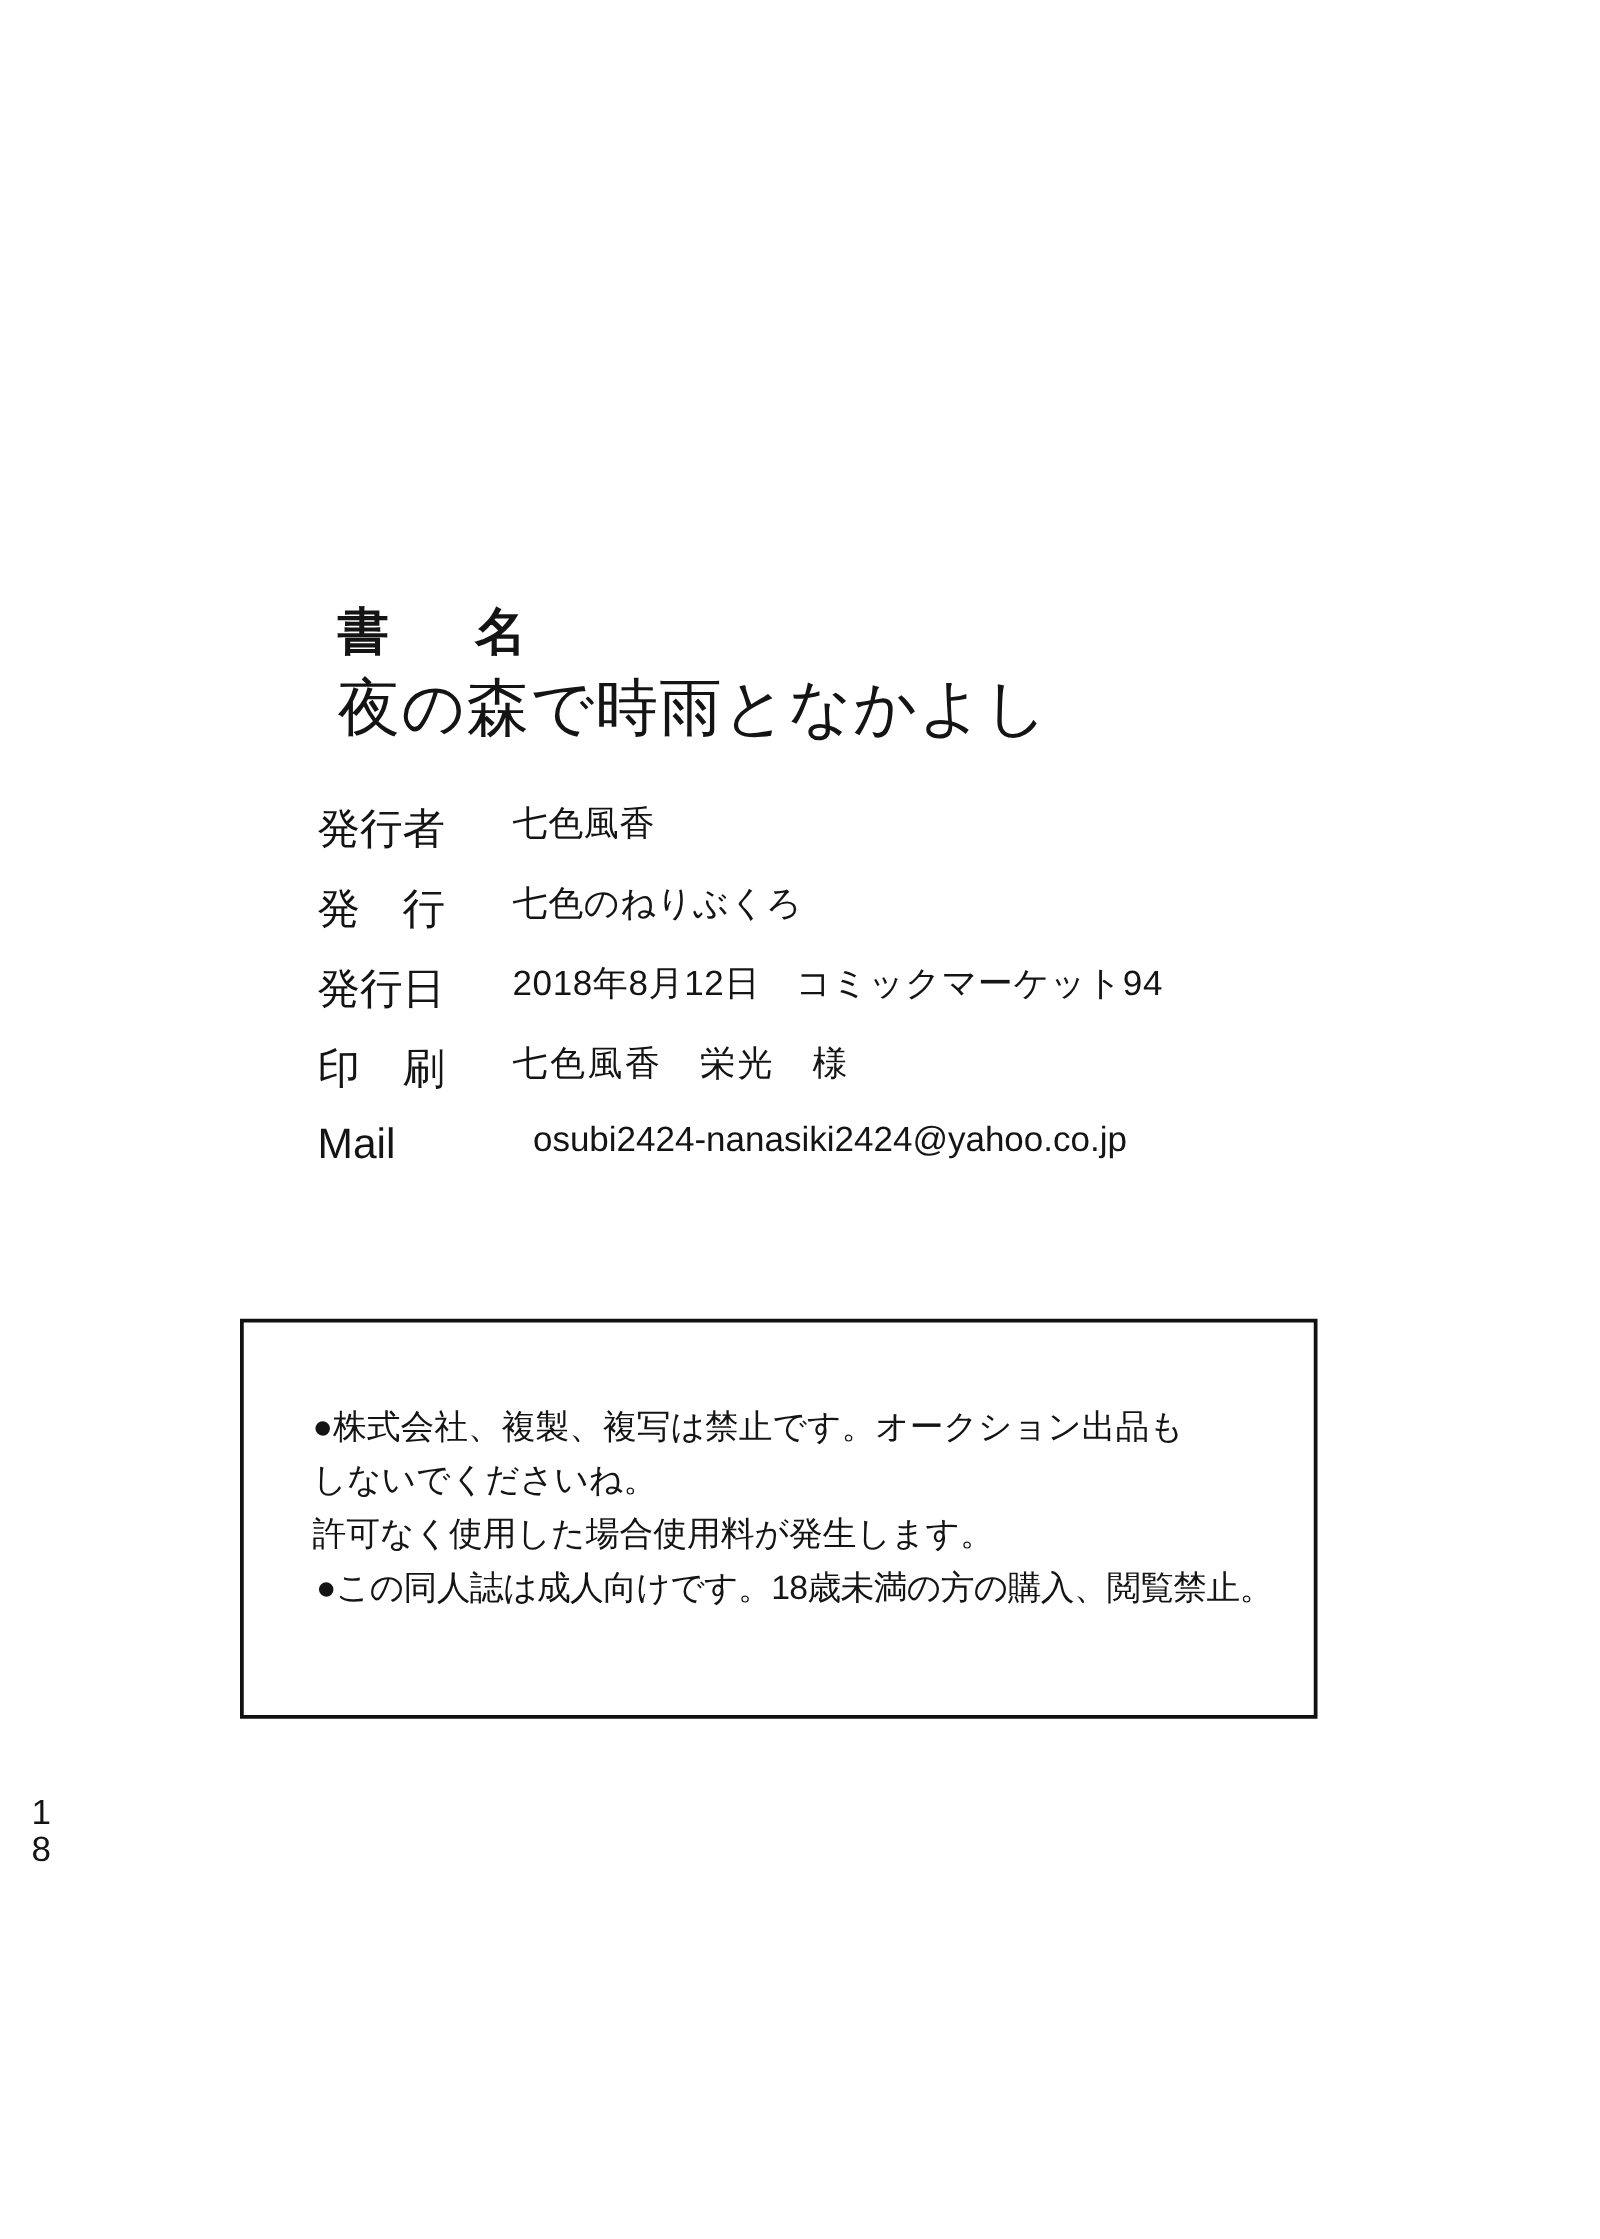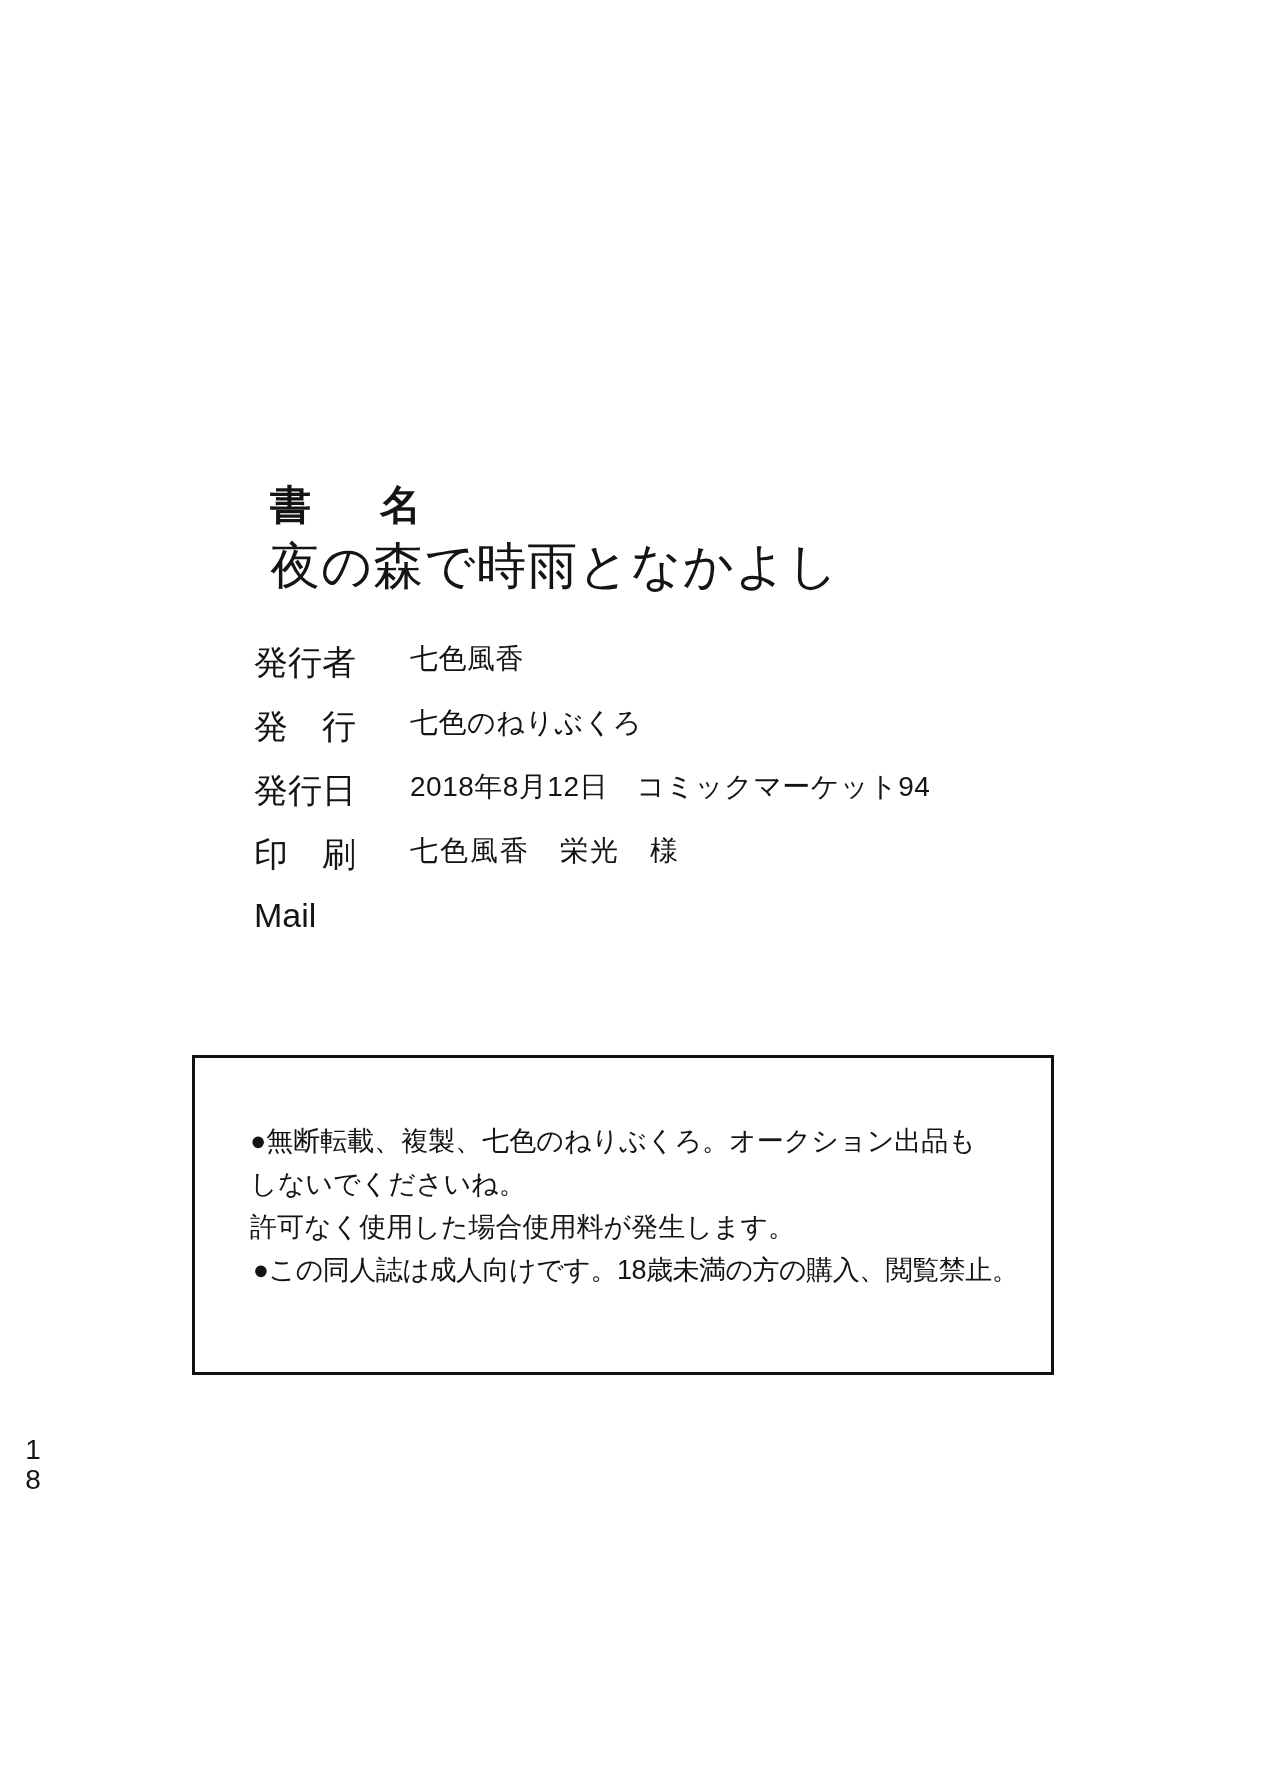--- a/index.html
+++ b/index.html
@@ -147,28 +147,29 @@
       <span class="c-value">2018年8月12日　コミックマーケット94</span>
     </div>
 
     <div class="colophon-row">
       <span class="c-label sp3">印　刷</span>
       <span class="c-value printer">七色風香　栄光　様</span>
     </div>
 
     <div class="colophon-row">
       <span class="c-label sp3">Mail</span>
+      <span class="c-value mail spaced-wide">osubi2424-nanasiki2424@yahoo.co.jp</span>
     </div>
 
 
   </div>
 
   <div class="notice-box">
     <div class="notice-inner">
-      <div class="notice-line">●無断転載、複製、七色のねりぶくろ。オークション出品も</div>
+      <div class="notice-line">●株式会社、複製、複写は禁止です。オークション出品も</div>
       <div class="notice-line">しないでくださいね。</div>
       <div class="notice-line">許可なく使用した場合使用料が発生します。</div>
       <div class="notice-line tight">●この同人誌は成人向けです。18歳未満の方の購入、閲覧禁止。</div>
     </div>
   </div>
 
   <div class="page-number">
     <span>1</span>
     <span>8</span>
   </div>

